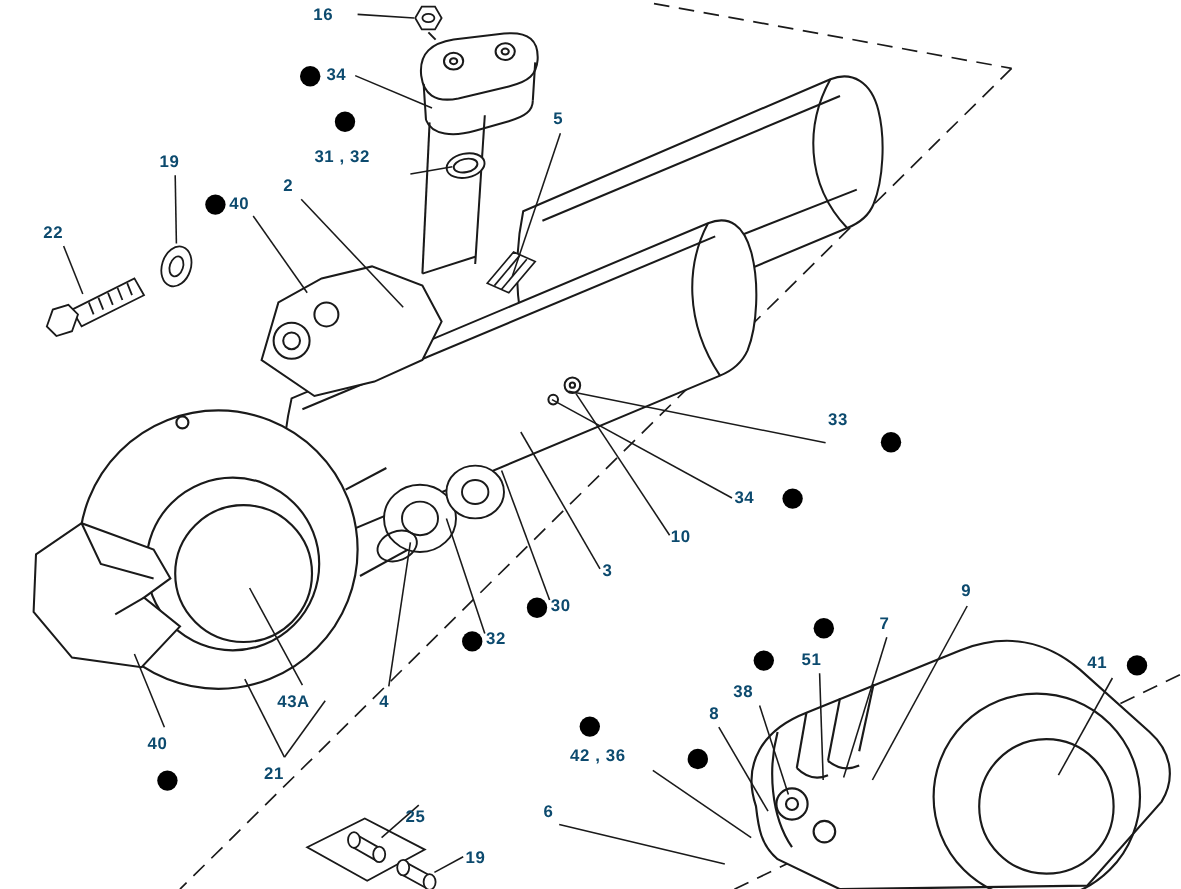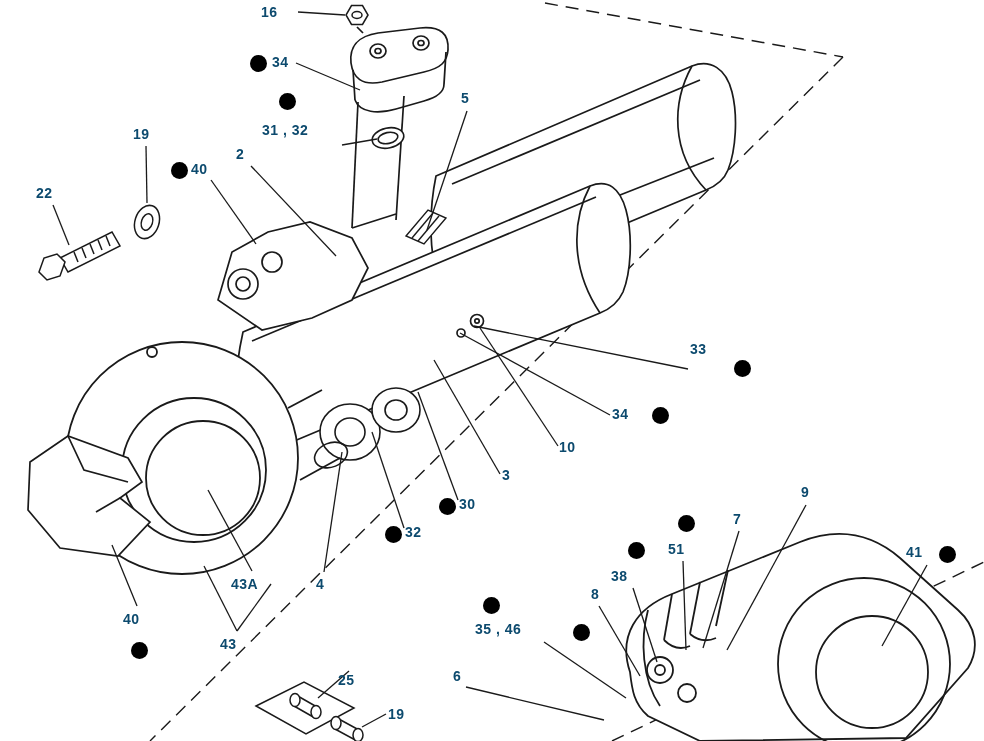--- a/index.html
+++ b/index.html
@@ -179,29 +179,29 @@
     <div class="callout" style="left:36px;top:181px">22</div>
     <div class="callout" style="left:690px;top:337px">33</div>
     <div class="callout" style="left:612px;top:402px">34</div>
     <div class="callout" style="left:559px;top:435px">10</div>
     <div class="callout" style="left:502px;top:463px">3</div>
     <div class="callout" style="left:459px;top:492px">30</div>
     <div class="callout" style="left:405px;top:520px">32</div>
     <div class="callout" style="left:316px;top:572px">4</div>
     <div class="callout" style="left:231px;top:572px">43A</div>
     <div class="callout" style="left:123px;top:607px">40</div>
-    <div class="callout" style="left:220px;top:632px">43</div>
+    <div class="callout" style="left:220px;top:632px">21</div>
     <div class="callout" style="left:338px;top:668px">25</div>
     <div class="callout" style="left:388px;top:702px">19</div>
     <div class="callout" style="left:801px;top:480px">9</div>
     <div class="callout" style="left:733px;top:507px">7</div>
     <div class="callout" style="left:668px;top:537px">51</div>
     <div class="callout" style="left:611px;top:564px">38</div>
     <div class="callout" style="left:591px;top:582px">8</div>
-    <div class="callout" style="left:475px;top:617px">35 , 46</div>
+    <div class="callout" style="left:475px;top:617px">42 , 36</div>
     <div class="callout" style="left:453px;top:664px">6</div>
     <div class="callout" style="left:906px;top:540px">41</div>
 
     <span class="dot" style="left:250px;top:55px"></span>
     <span class="dot" style="left:279px;top:93px"></span>
     <span class="dot" style="left:171px;top:162px"></span>
     <span class="dot" style="left:734px;top:360px"></span>
     <span class="dot" style="left:652px;top:407px"></span>
     <span class="dot" style="left:439px;top:498px"></span>
     <span class="dot" style="left:385px;top:526px"></span>

